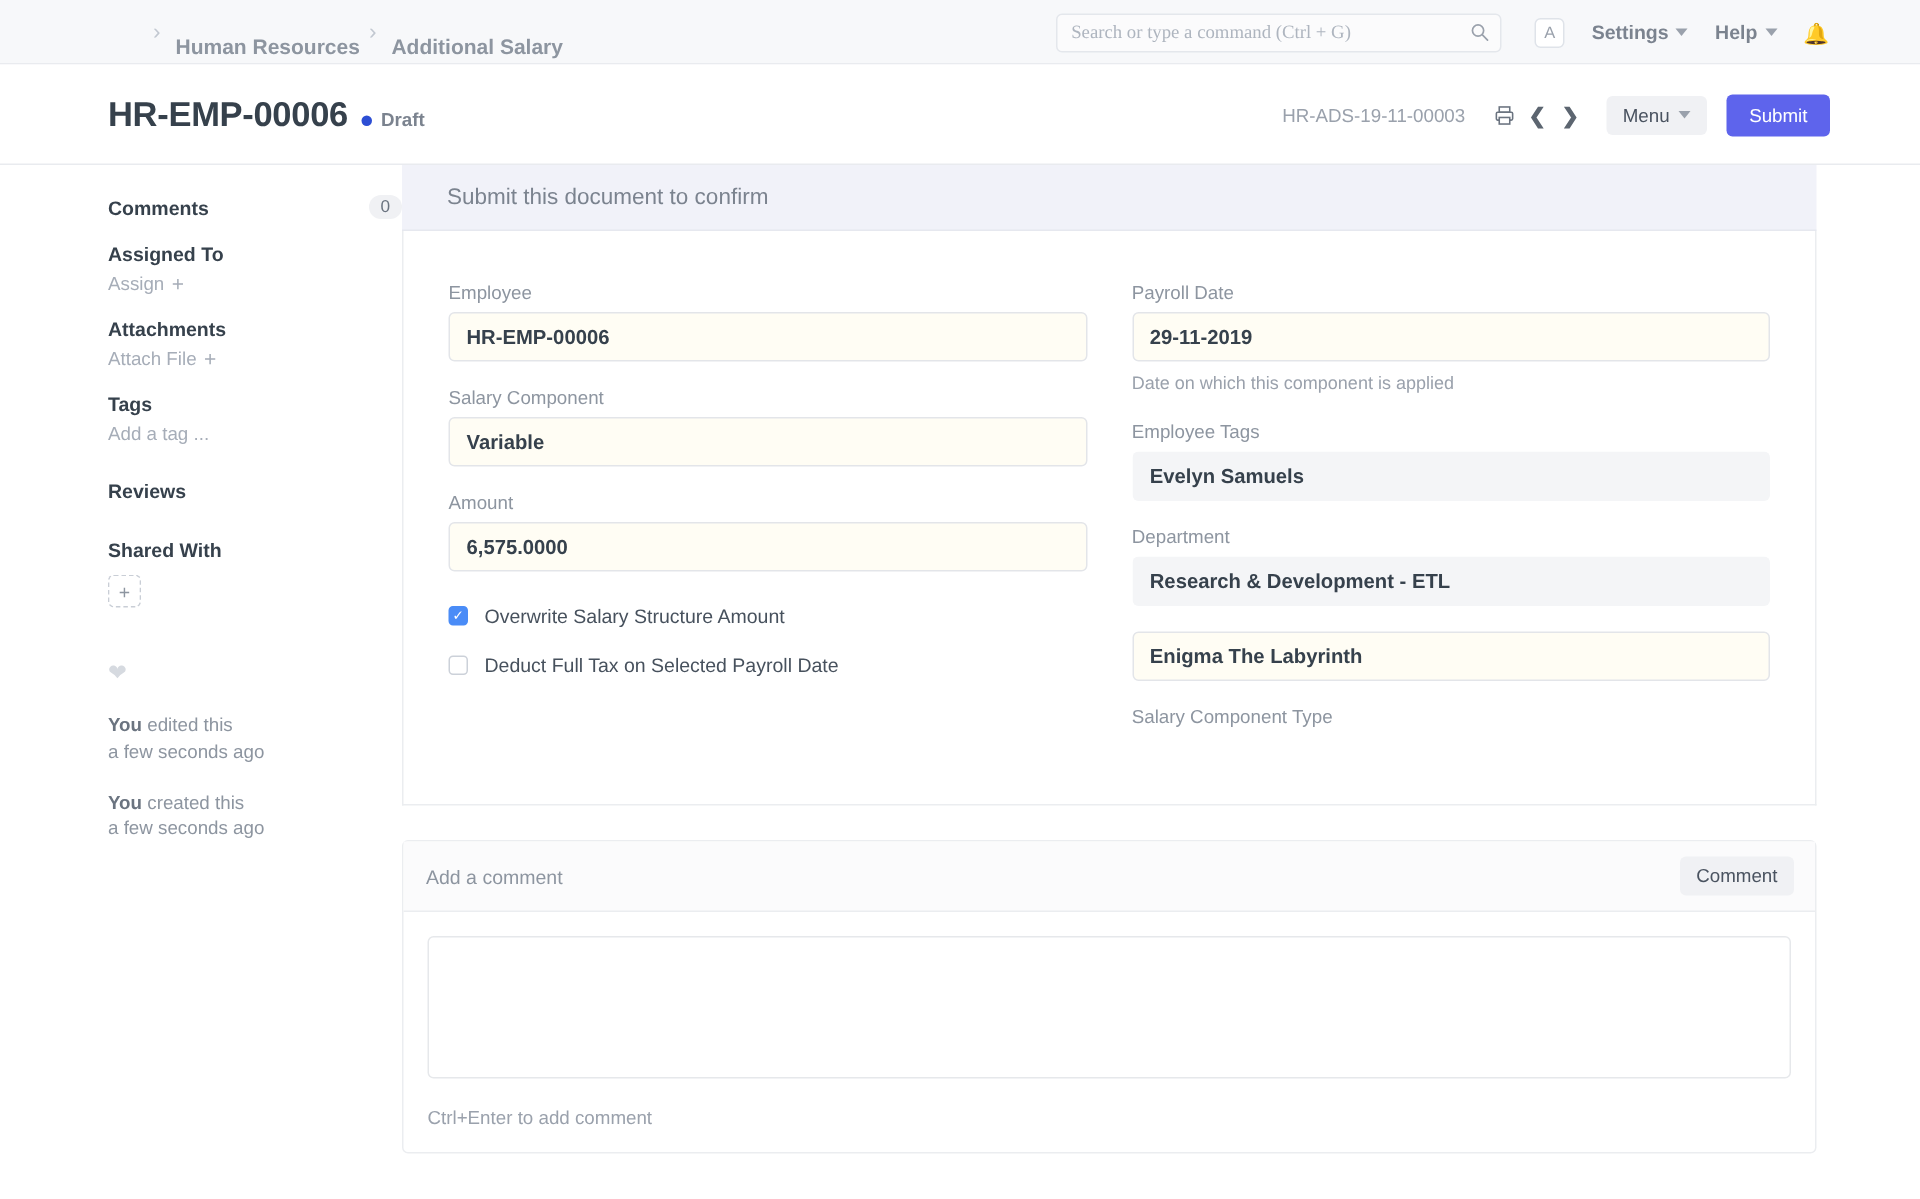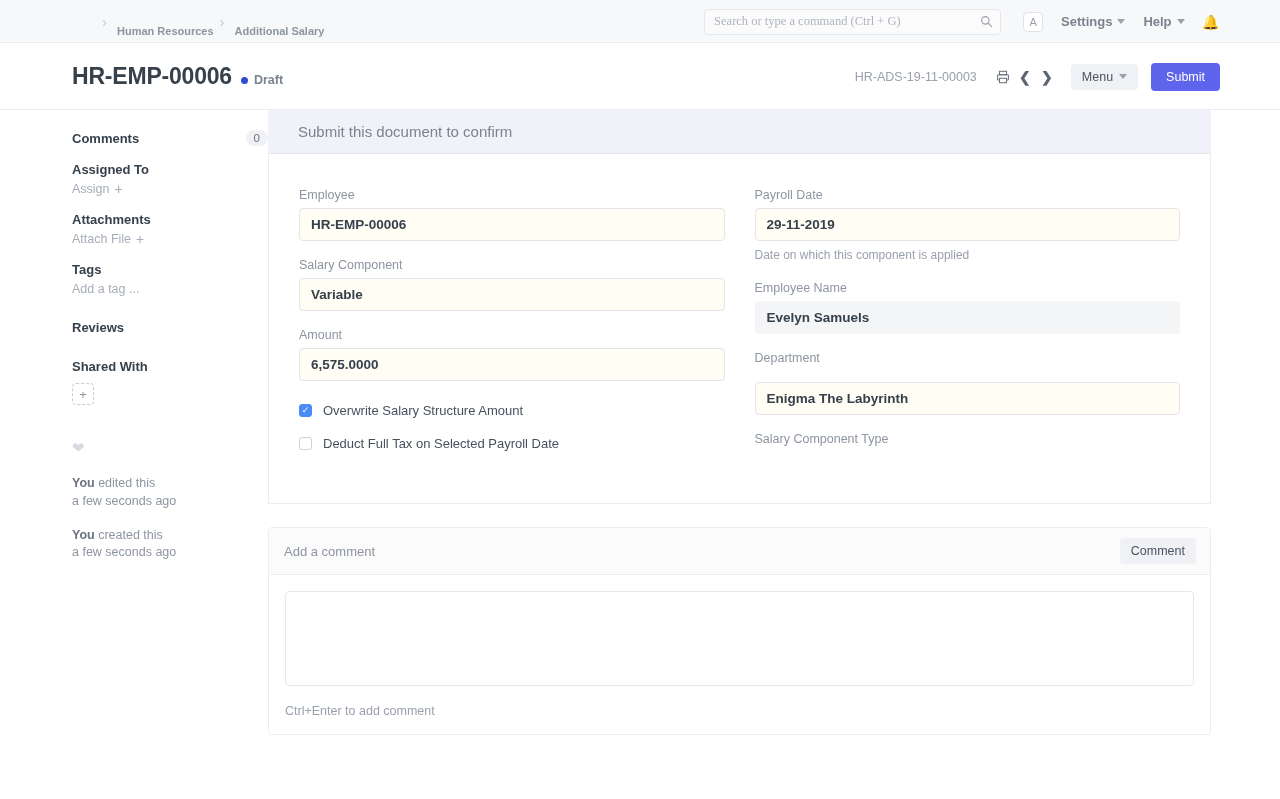--- a/index.html
+++ b/index.html
@@ -18,21 +18,21 @@
     border-bottom: 1px solid #e9ebef;
     display: flex; align-items: center;
     position: relative;
   }
   .breadcrumb { display: flex; align-items: center; padding-left: 96px; gap: 0; }
   .crumb-sep {
     color: #c2c8d1; font-size: 15px; margin: 0 10px 0 6px;
     line-height: 1; font-weight: 400;
   }
   .crumb {
-    color: #8d95a0; font-size: 11px; font-weight: bold;
+    color: #8d95a0; font-size: 14px; font-weight: bold;
     text-decoration: none; white-space: nowrap; margin-top: 19px;
   }
   .nav-right {
     position: absolute; right: 0; top: 0; height: 43px;
     display: flex; align-items: center; padding-right: 60px; gap: 0;
   }
   .search-wrap { position: relative; width: 297px; height: 26px; margin-right: 22px; }
   .search-input {
     width: 100%; height: 26px;
     border: 1px solid #e4e7ec; border-radius: 4px;
@@ -334,26 +334,27 @@
 
         <div class="col">
 
           <div class="field">
             <div class="field-label">Payroll Date</div>
             <div class="ctrl editable">29-11-2019</div>
             <div class="field-help">Date on which this component is applied</div>
           </div>
 
           <div class="field" style="margin-top:19px">
-            <div class="field-label">Employee Name</div>
+            <div class="field-label">Employee Tags</div>
             <div class="ctrl readonly">Evelyn Samuels</div>
           </div>
 
           <div class="field">
             <div class="field-label">Department</div>
+            <div class="ctrl readonly">Research &amp; Development - ETL</div>
           </div>
 
           <div class="field">
             <div class="ctrl editable">Enigma The Labyrinth</div>
           </div>
 
           <div class="field">
             <div class="field-label">Salary Component Type</div>
           </div>
 

